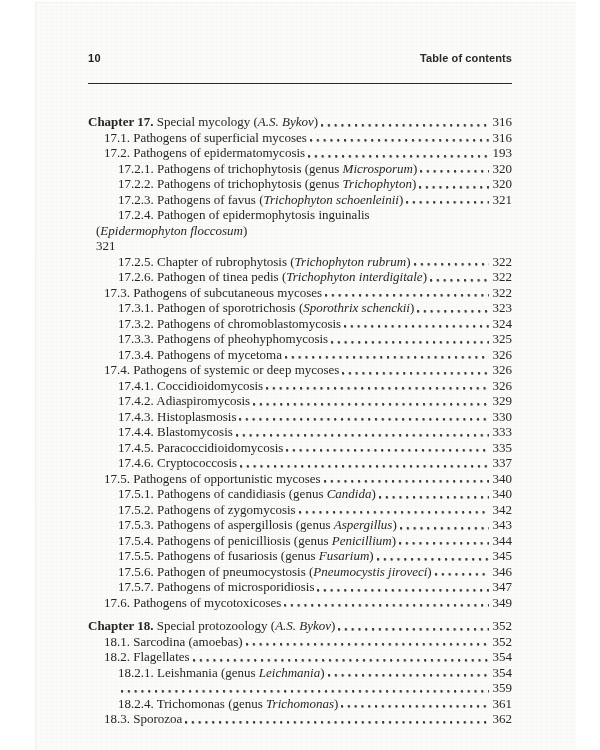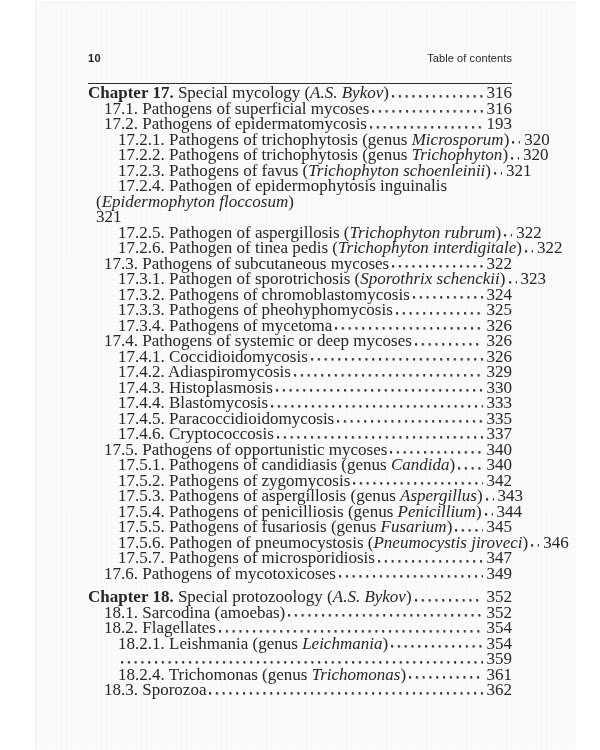--- a/index.html
+++ b/index.html
@@ -32,25 +32,25 @@
     display: flex;
     justify-content: space-between;
     align-items: baseline;
     font-family: "Liberation Sans", sans-serif;
     font-size: 11px;
     color: #1e1e1e;
     padding-bottom: 19px;
     border-bottom: 1.4px solid #2d2d2d;
   }
   .running-header .folio { font-weight: bold; letter-spacing: 0.4px; }
-  .running-header .title { font-weight: normal; letter-spacing: 0.1px; color: #2a2a2a; }
+  .running-header .title { font-weight: bold; letter-spacing: 0.1px; color: #2a2a2a; }
 
   .toc {
-    margin-top: 1px;
-    font-size: 17px;
+    margin-top: 30px;
+    font-size: 13px;
     line-height: 15.5px;
   }
   .row { display: flex; align-items: stretch; }
   .row .txt { white-space: nowrap; }
   .b { font-weight: bold; }
   .i { font-style: italic; }
   .row.chapter { margin-top: 8px; }
   .row.chapter:first-child { margin-top: 0; }
   .row.l1   { padding-left: 16px; }
   .row.l2   { padding-left: 30px; }
@@ -109,21 +109,21 @@
       </div>
       <div class="row l2">
         <span class="txt"><span>17.2.4. Pathogen of epidermophytosis inguinalis</span></span>
       </div>
       <div class="row cont">
         <span class="txt"><span>(</span><span class="i">Epidermophyton floccosum</span><span>)</span></span>
         <span class="dots"></span>
         <span class="pg">321</span>
       </div>
       <div class="row l2">
-        <span class="txt"><span>17.2.5. Pathogen of aspergillosis (</span><span class="i">Trichophyton rubrum</span><span>)</span></span>
+        <span class="txt"><span>17.2.5. Chapter of rubrophytosis (</span><span class="i">Trichophyton rubrum</span><span>)</span></span>
         <span class="dots"></span>
         <span class="pg">322</span>
       </div>
       <div class="row l2">
         <span class="txt"><span>17.2.6. Pathogen of tinea pedis (</span><span class="i">Trichophyton interdigitale</span><span>)</span></span>
         <span class="dots"></span>
         <span class="pg">322</span>
       </div>
       <div class="row l1">
         <span class="txt"><span>17.3. Pathogens of subcutaneous mycoses</span></span>

